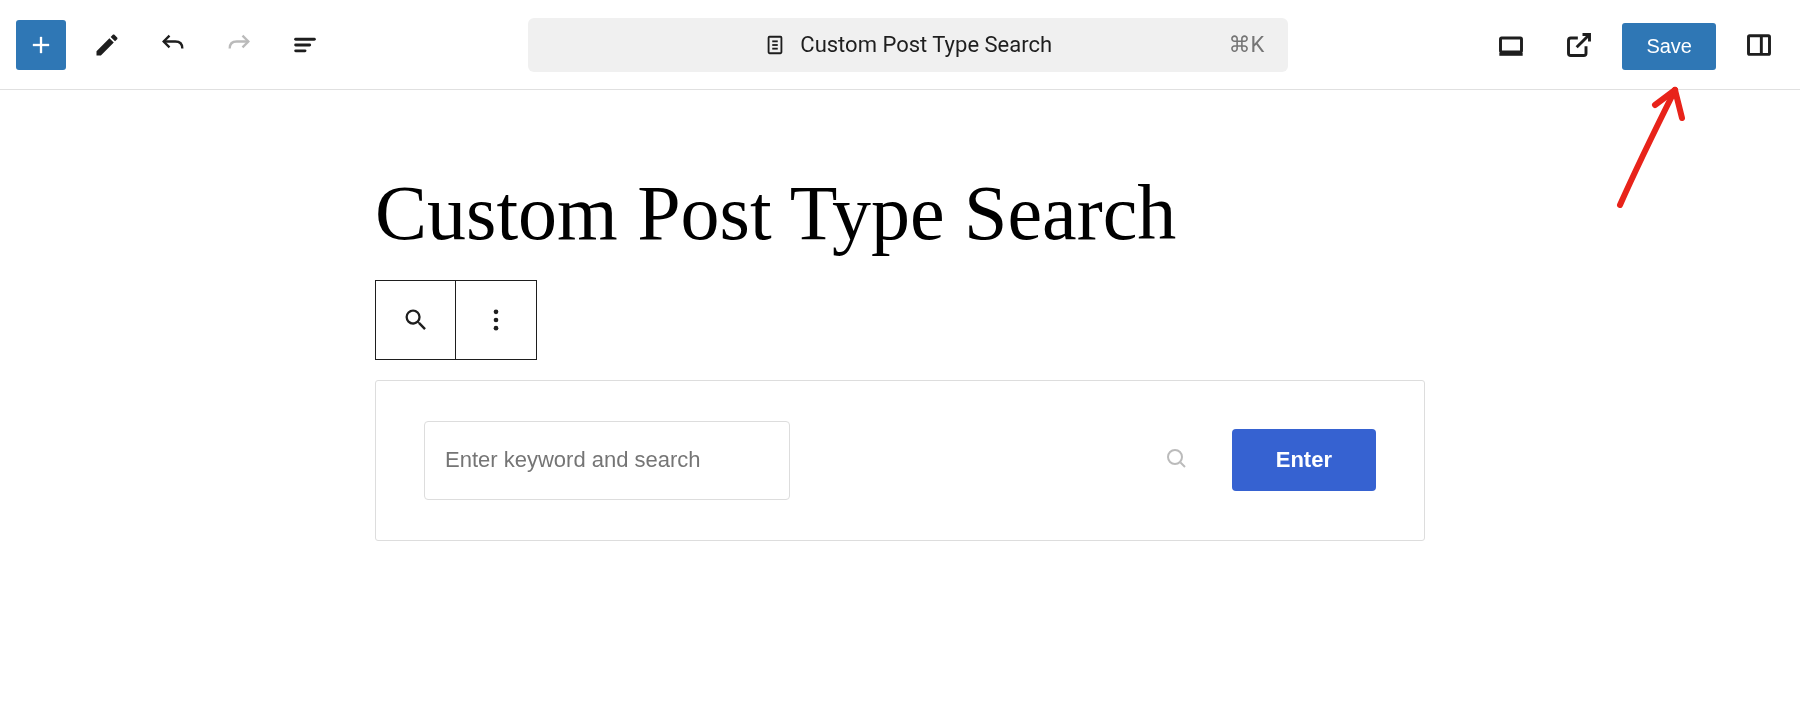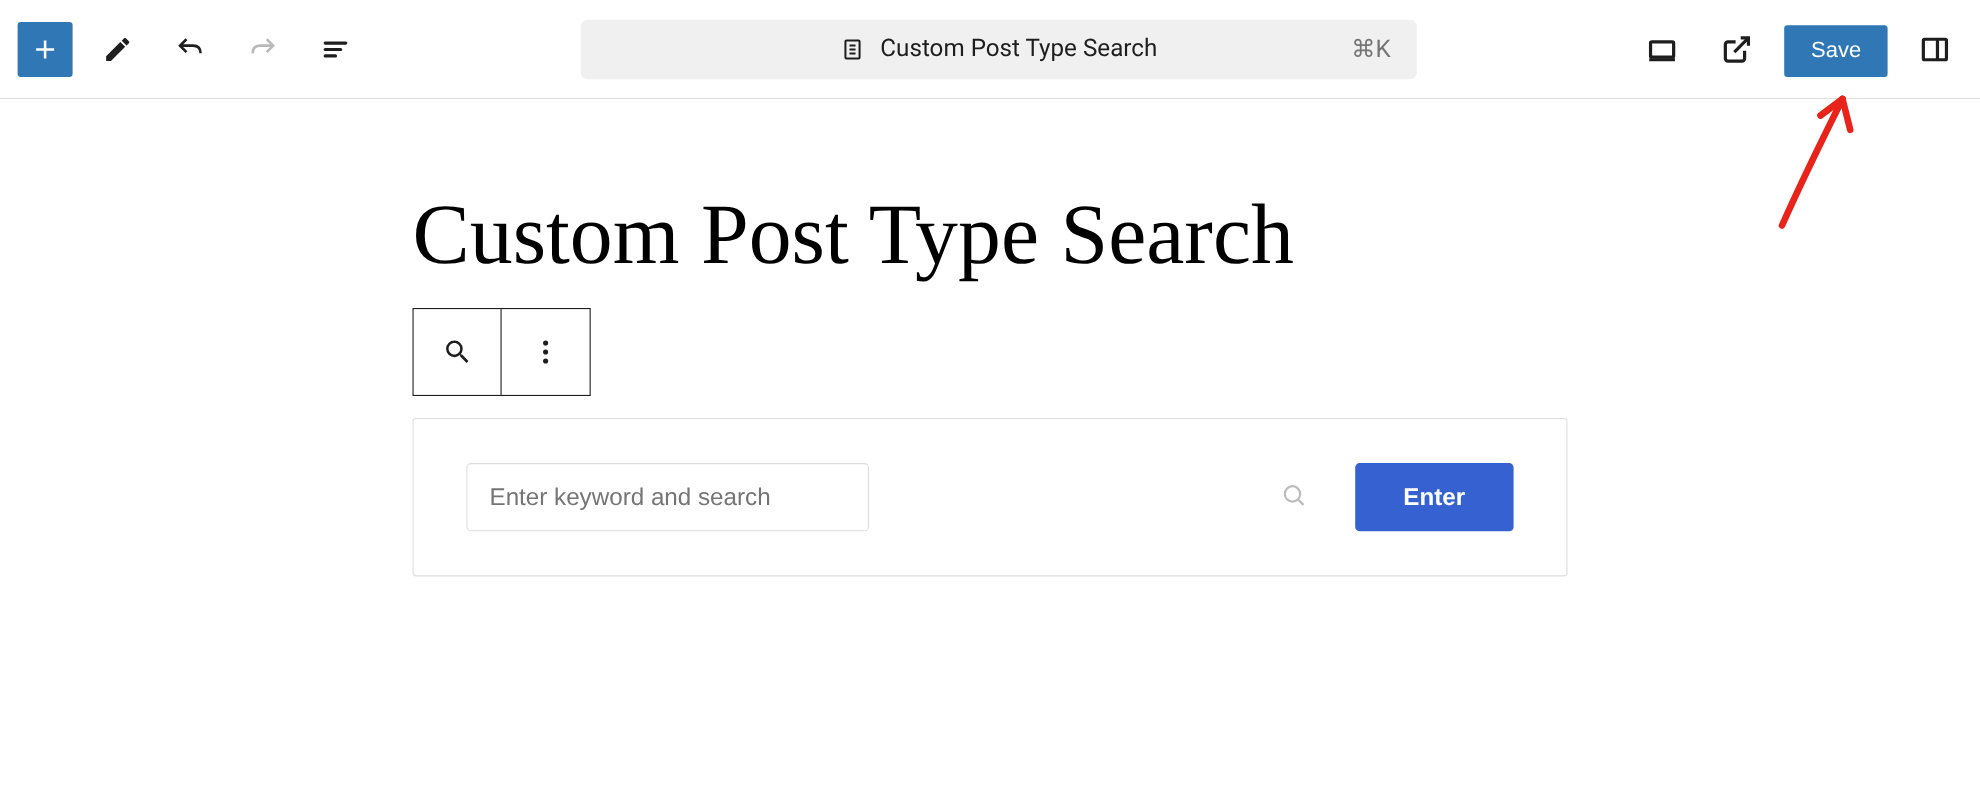--- a/index.html
+++ b/index.html
@@ -140,21 +140,21 @@
     .search-block {
       border: 1px solid #ddd;
       border-radius: 3px;
       padding: 40px 48px;
       display: flex;
       gap: 26px;
       align-items: center;
     }
     .search-input {
       flex: 1;
-      height: 62px;
+      height: 79px;
       border: 1px solid #ddd;
       border-radius: 4px;
       padding: 0 56px 0 20px;
       font-size: 22px;
       color: #3b82f6;
       position: relative;
     }
     .search-input-wrapper {
       flex: 1;
       position: relative;

